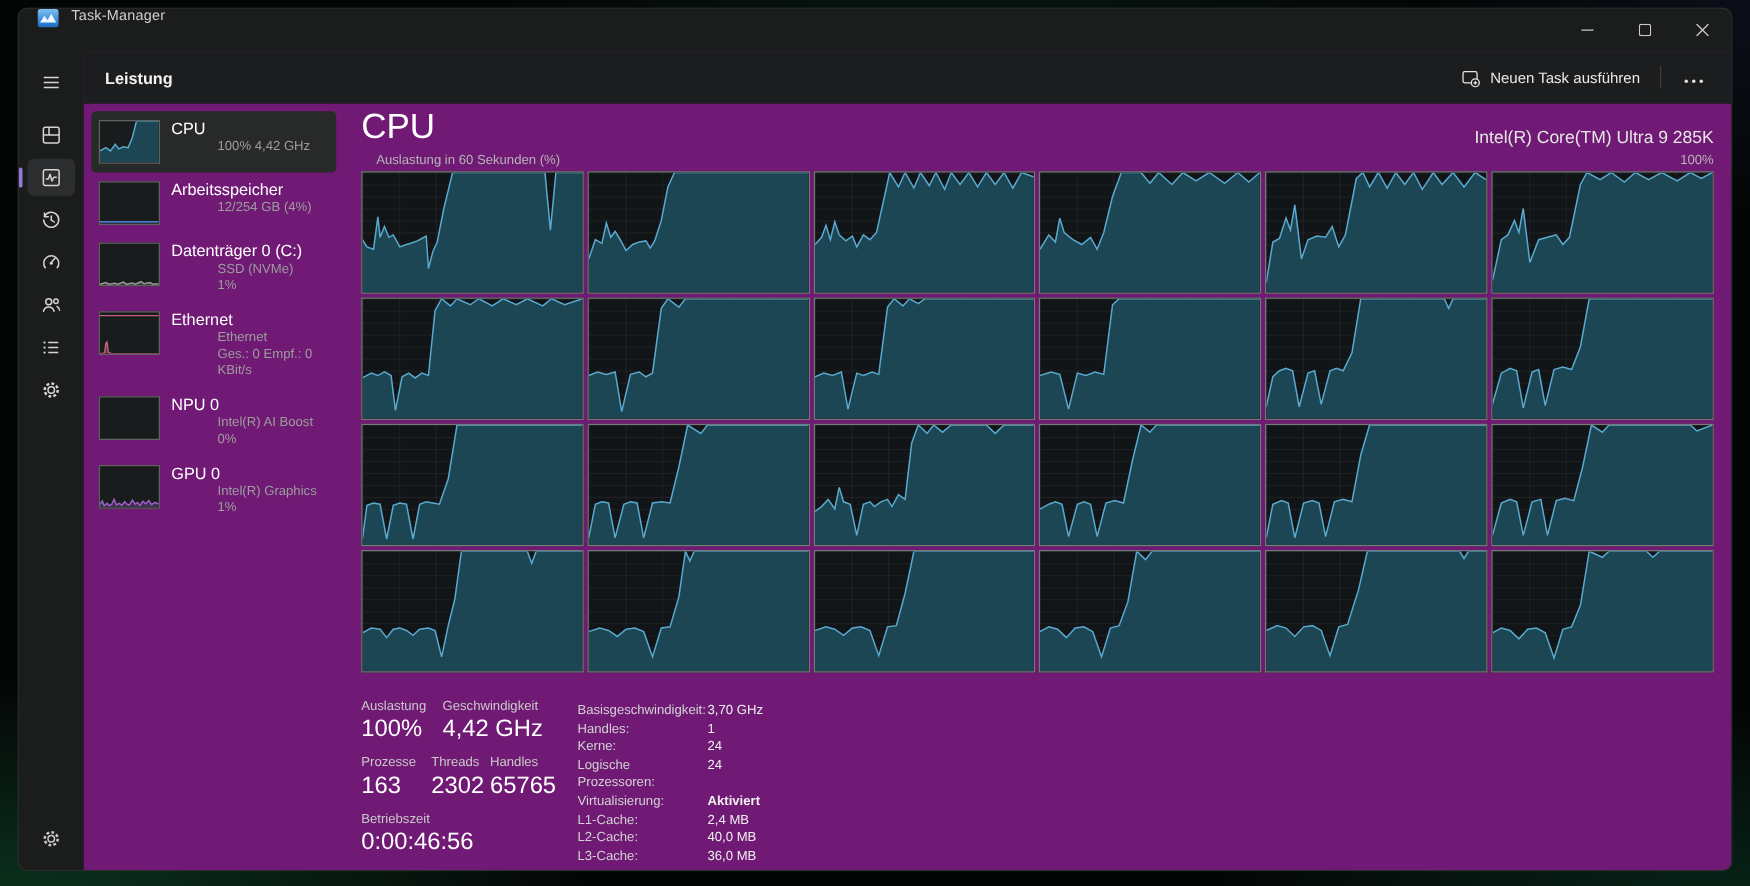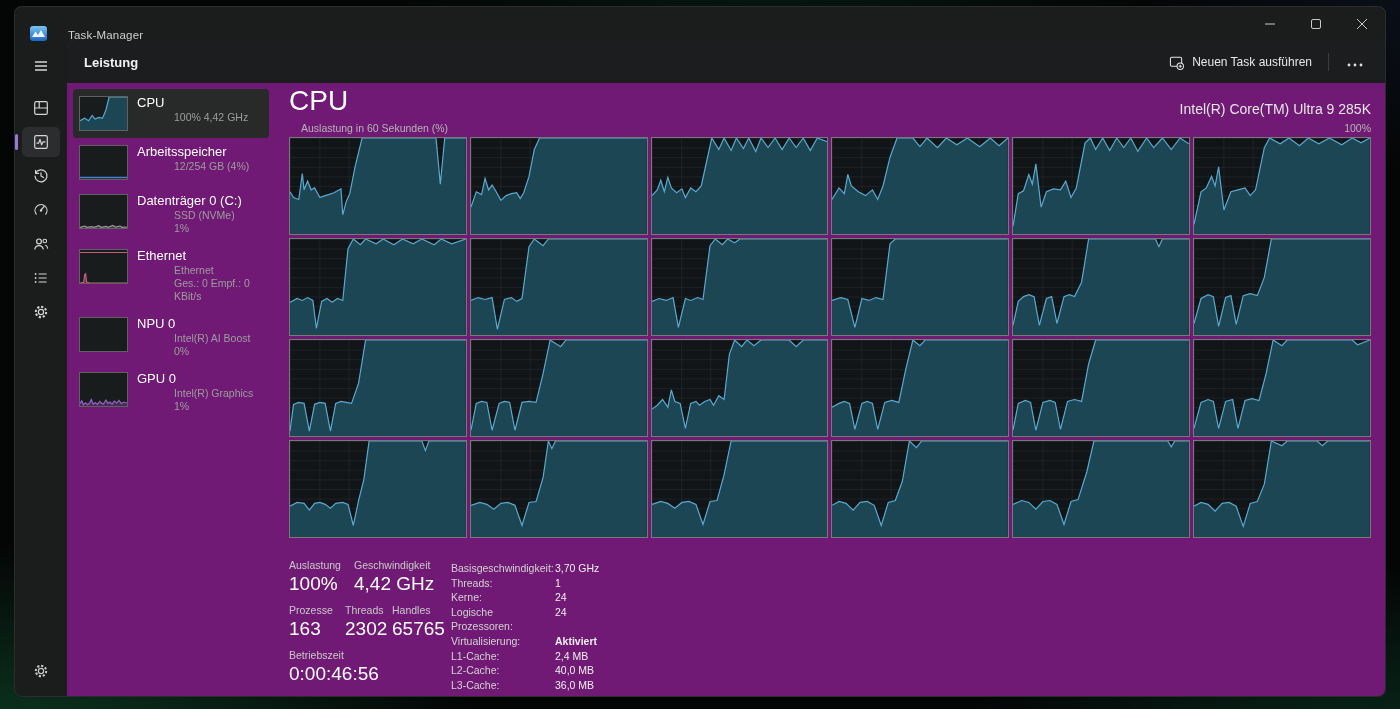--- a/index.html
+++ b/index.html
@@ -11,21 +11,21 @@
       radial-gradient(50% 40% at 100% 105%, rgba(12,75,48,.5), transparent 62%),
       radial-gradient(45% 35% at 55% -5%, rgba(10,60,40,.35), transparent 60%),
       radial-gradient(30% 40% at 100% 0%, rgba(30,40,80,.25), transparent 60%),
       #040606;
     position:relative; color:#fff;
   }
   .window{ position:absolute; left:14px; top:6px; right:14px; bottom:12px;
     background:#1b1c1c; border-radius:8px; border:1px solid rgba(255,255,255,.07);
     overflow:hidden; display:flex; flex-direction:column; }
   
-  .titlebar{ height:34px; flex:0 0 34px; display:flex; align-items:flex-end;gap:11px; }
+  .titlebar{ height:34px; flex:0 0 34px; display:flex; align-items:flex-start; }
   .app-icon{ width:17px; height:15px; margin:0 10px 0 15px; }
   .titlebar .title{ font-size:11.5px; color:#cfcfcf; letter-spacing:.2px; }
   .win-controls{ margin-left:auto; display:flex; height:100%; }
   .win-btn{ width:46px; height:100%; display:flex; align-items:center; justify-content:center; color:#c9c9c9; }
   .win-btn svg{ display:block; }
   
   .app-body{ flex:1; display:flex; min-height:0; }
   .rail{ width:52px; flex:0 0 52px; display:flex; flex-direction:column; align-items:center; padding-top:8px; }
   .rail-btn{ width:38px; height:30px; margin:2px 0; border-radius:5px; display:flex; align-items:center; justify-content:center; color:#d5d5d5; position:relative; }
   .rail-btn.hamburger{ margin-bottom:10px; }
@@ -60,21 +60,21 @@
   .caption-row{ display:flex; font-size:10.5px; color:#b5b5b5; margin:5px 0 3px 12px; }
   .caption-row .maxlabel{ margin-left:auto; }
   .core-grid{ display:grid; grid-template-columns:repeat(6,1fr); grid-auto-rows:98px; gap:3px; }
   .core-cell{ border:1px solid #787878; background:#121517; position:relative; overflow:hidden;
     background-image:
       linear-gradient(rgba(255,255,255,.05) 1px, transparent 1px),
       linear-gradient(90deg, rgba(255,255,255,.05) 1px, transparent 1px);
     background-size:calc(100%/6) calc(100%/10); }
   .core-cell svg{ position:absolute; inset:0; width:100%; height:100%; }
   
-  .stats{ display:flex; margin-top:21px; }
+  .stats{ display:flex; margin-top:21px;gap:11px; }
   .stats-left{ width:162px; flex:0 0 162px; }
   .sl-row{ display:flex; margin-bottom:9px; }
   .sl-cell{ margin-right:0; }
   .sl-label{ font-size:10.5px; color:#c9c9c9; margin-bottom:2px; white-space:nowrap; }
   .sl-value{ font-size:19px; color:#fff; font-weight:400; white-space:nowrap; }
   .stats-right{ padding-top:2px; }
   .sr-row{ display:flex; font-size:10.5px; line-height:14.6px; }
   .sr-label{ width:104px; color:#d2d2d2; }
   .sr-value{ color:#efefef; }
   .sr-value.bold{ font-weight:700; }
@@ -490,21 +490,21 @@
                   <div class="sl-value">0:00:46:56</div>
                 </div>
               </div>
             </div>
             <div class="stats-right" id="stats-right">
                 <div class="sr-row">
                   <div class="sr-label">Basisgeschwindigkeit:</div>
                   <div class="sr-value">3,70 GHz</div>
                 </div>
                 <div class="sr-row">
-                  <div class="sr-label">Threads:</div>
+                  <div class="sr-label">Handles:</div>
                   <div class="sr-value">1</div>
                 </div>
                 <div class="sr-row">
                   <div class="sr-label">Kerne:</div>
                   <div class="sr-value">24</div>
                 </div>
                 <div class="sr-row">
                   <div class="sr-label">Logische Prozessoren:</div>
                   <div class="sr-value">24</div>
                 </div>

